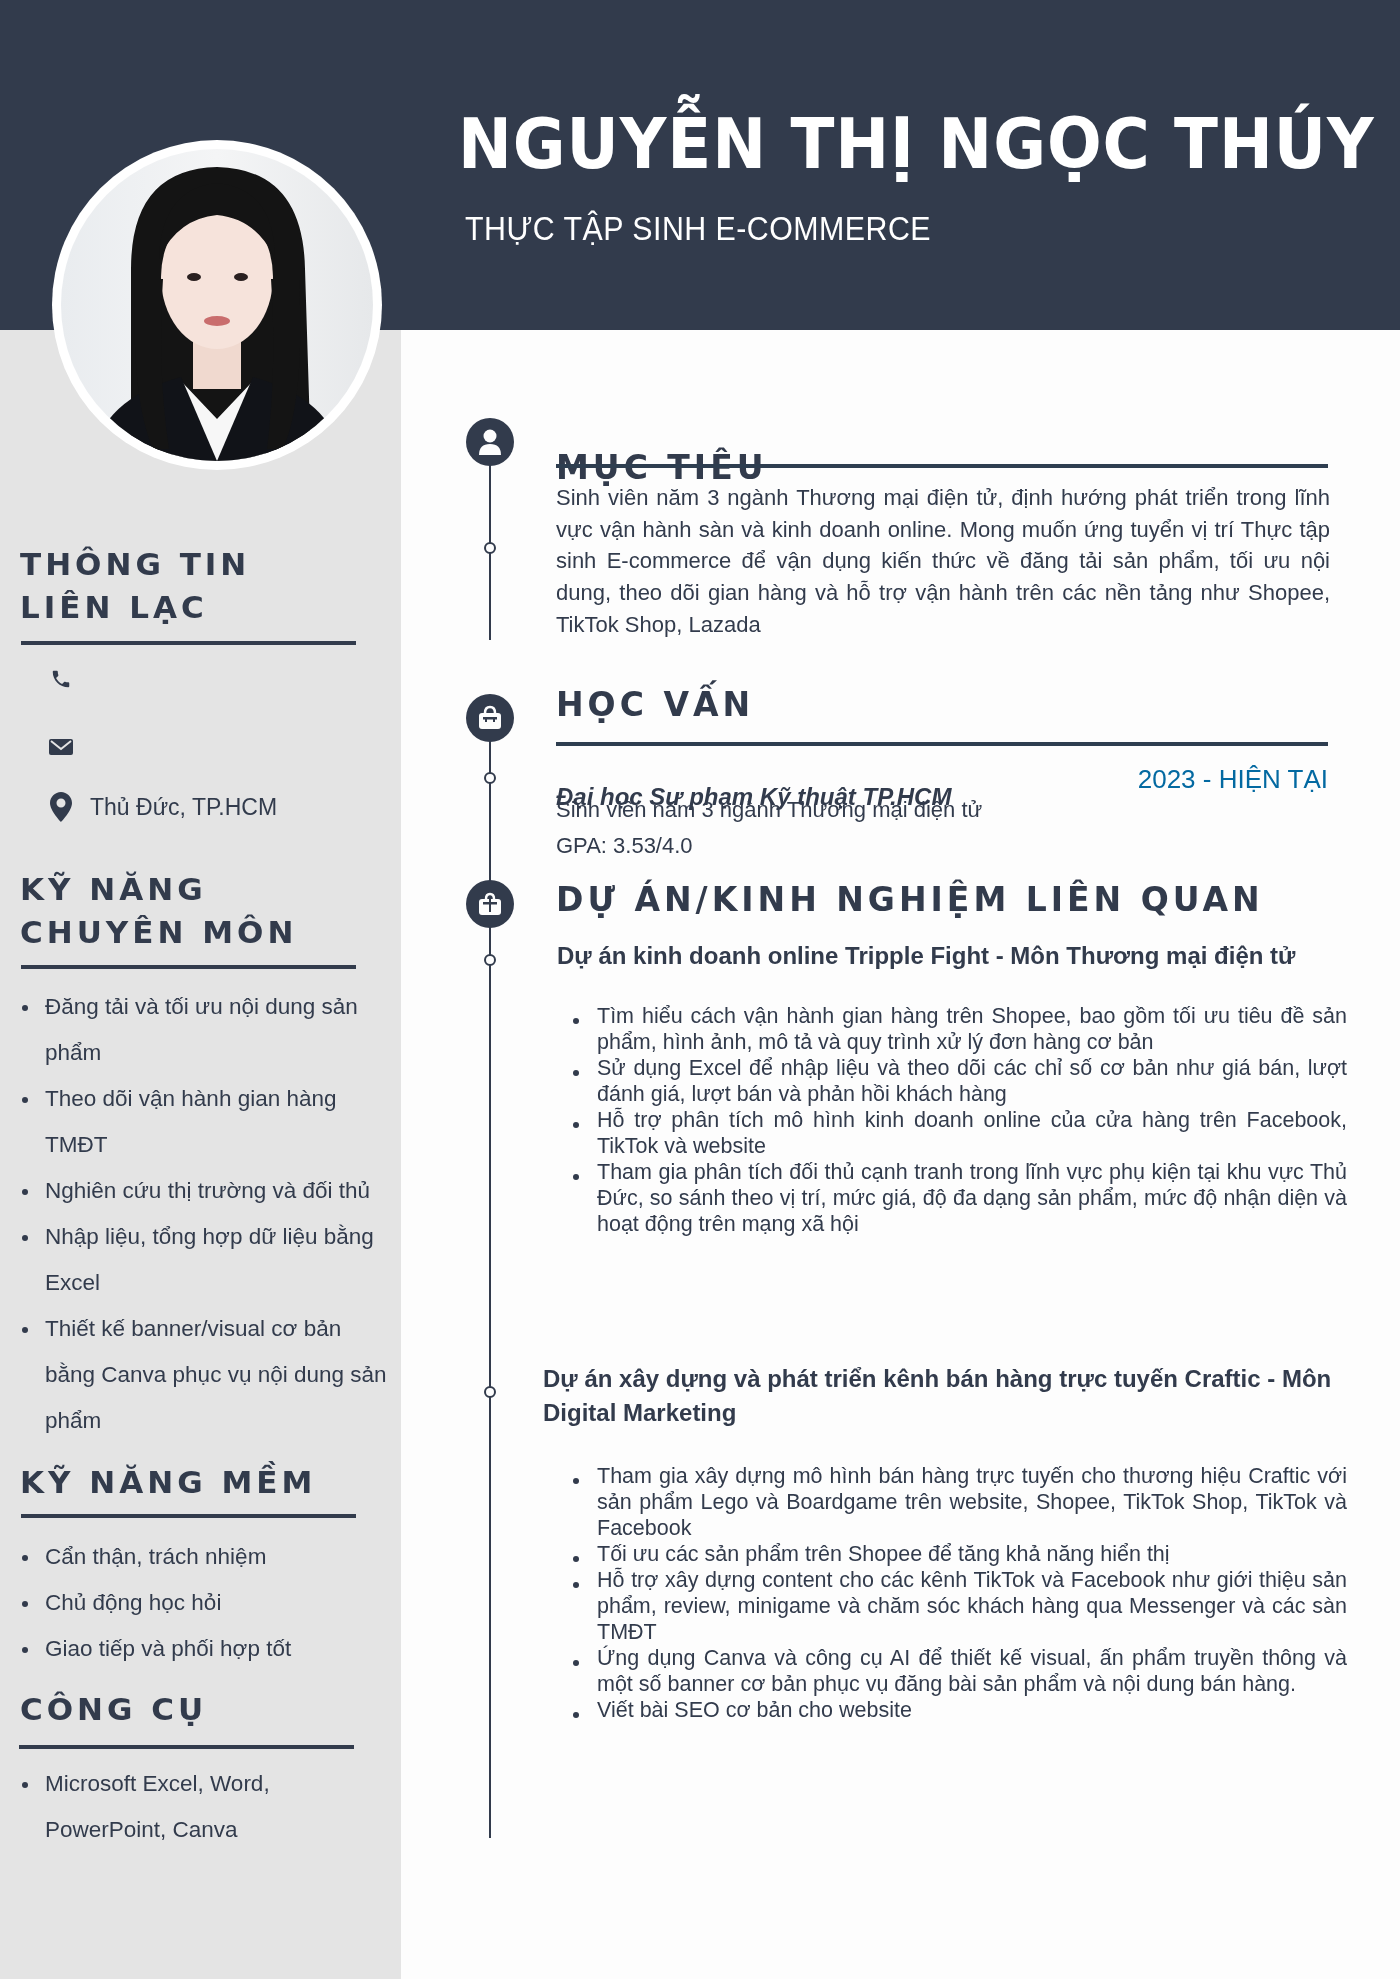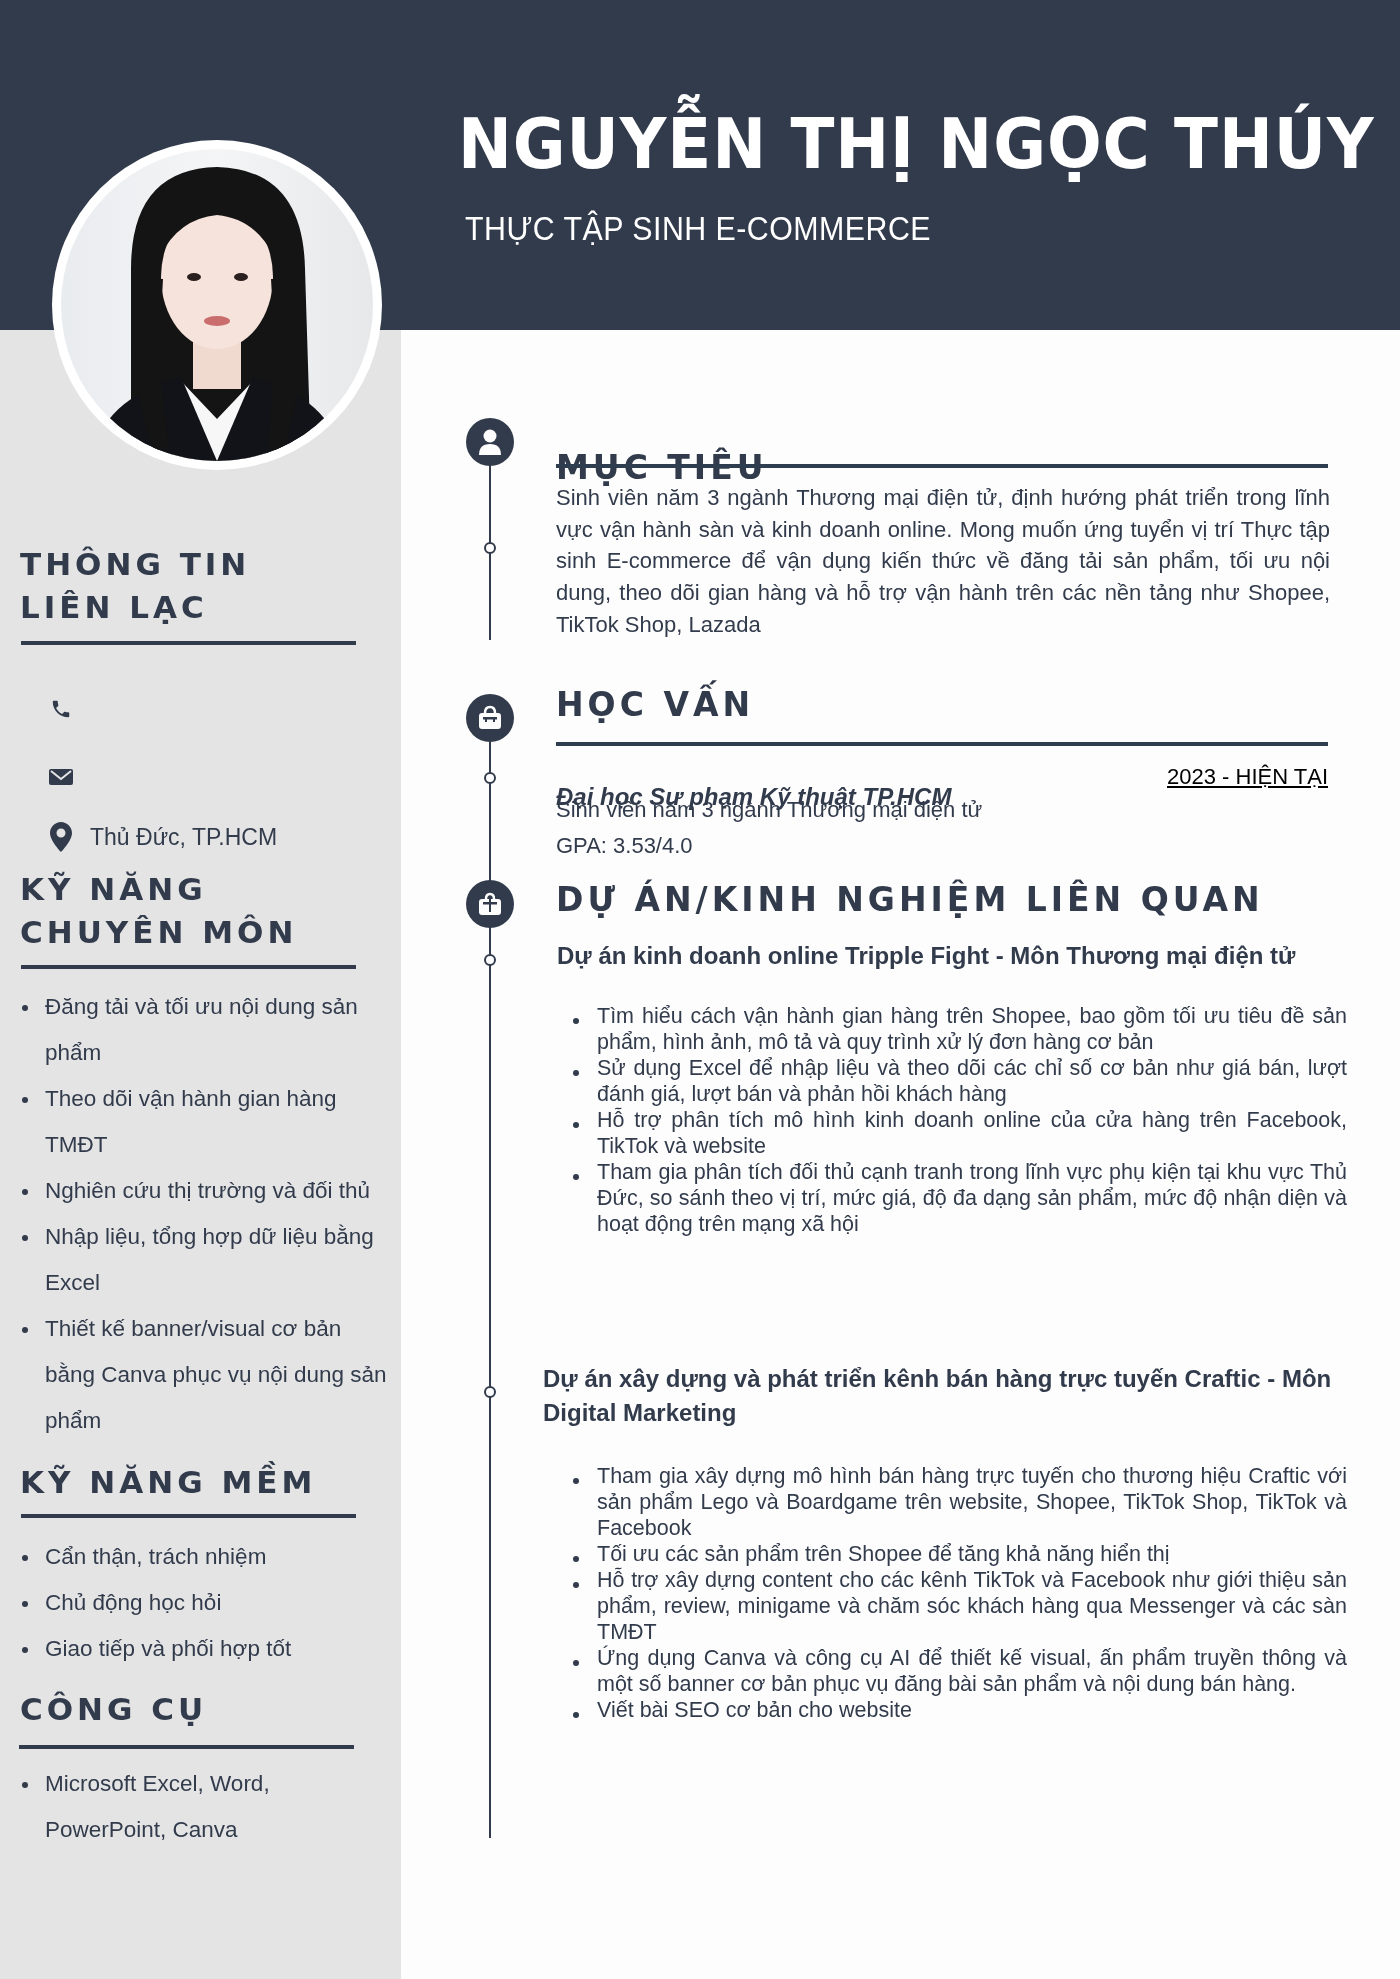--- a/index.html
+++ b/index.html
@@ -17,38 +17,38 @@
 
   .name { position: absolute; left: 458px; top: 103px; font-size: 70px; font-weight: 700; color: #ffffff;
           letter-spacing: 1px; white-space: nowrap; font-family: "DejaVu Sans", sans-serif; transform: scaleX(0.92); transform-origin: left; }
   .subtitle { position: absolute; left: 465px; top: 210px; font-size: 33px; color: #ffffff; letter-spacing: 0.5px;
               white-space: nowrap; font-weight: 400; transform: scaleX(0.92); transform-origin: left; }
 
   
   .sb-heading { position: absolute; left: 20px; font-size: 31px; font-weight: 700; letter-spacing: 4px;
                 line-height: 43px; color: #323b4c; font-family: "DejaVu Sans", sans-serif; white-space: nowrap; }
   .sb-rule { position: absolute; left: 21px; width: 335px; height: 4px; background: #323b4c; }
-  .contact-row { position: absolute; left: 46px; height: 30px; display: flex; align-items: center; margin-top: 30px; }
+  .contact-row { position: absolute; left: 46px; height: 30px; display: flex; align-items: center; }
   .contact-row .ic { width: 30px; height: 30px; display: flex; align-items: center; justify-content: center; }
   .contact-row .val { margin-left: 14px; font-size: 23px; color: #323b4c; white-space: nowrap; }
   .sb-list { position: absolute; left: 22px; width: 370px; list-style: none; }
   .sb-list li { position: relative; padding-left: 23px; font-size: 22.5px; line-height: 46px; color: #323b4c; }
   .sb-list li::before { content: ""; position: absolute; left: 0; top: 21px; width: 6px; height: 6px; border-radius: 50%; background: #323b4c; }
 
   
   .timeline-line { position: absolute; left: 489px; width: 2px; background: #323b4c; }
   .tl-icon { position: absolute; left: 466px; width: 48px; height: 48px; border-radius: 50%; background: #323b4c;
              display: flex; align-items: center; justify-content: center; }
   .tl-dot { position: absolute; left: 484px; width: 12px; height: 12px; border-radius: 50%; border: 2px solid #323b4c; background: #fdfdfd; }
   .sec-heading { position: absolute; left: 556px; font-size: 33px; font-weight: 700; letter-spacing: 4px; color: #323b4c;
                  white-space: nowrap; font-family: "DejaVu Sans", sans-serif; }
   .sec-rule { position: absolute; left: 556px; width: 772px; height: 4px; background: #2e3e50; }
   .para { position: absolute; left: 556px; width: 774px; font-size: 22px; line-height: 31.7px; color: #323b4c; text-align: justify; }
   .edu-school { position: absolute; left: 556px; font-size: 24px; font-weight: 700; color: #323b4c; white-space: nowrap; }
-  .edu-date { position: absolute; right: 72px; font-size: 22px; color: #000000; white-space: nowrap; text-decoration: underline; }
+  .edu-date { position: absolute; right: 72px; font-size: 26px; color: #0369a1; white-space: nowrap; }
   .edu-line { position: absolute; left: 556px; font-size: 22px; color: #323b4c; white-space: nowrap; }
   .proj-title { position: absolute; font-size: 24px; font-weight: 700; color: #323b4c; line-height: 34px; }
   .proj-list { position: absolute; left: 573px; width: 774px; list-style: none; }
   .proj-list li { position: relative; padding-left: 24px; font-size: 21.5px; line-height: 26px; color: #323b4c; text-align: justify; }
   .proj-list li::before { content: ""; position: absolute; left: 0; top: 15px; width: 6px; height: 6px; border-radius: 50%; background: #323b4c; }
 </style>
 </head>
 <body>
 
 <div class="header"></div>

